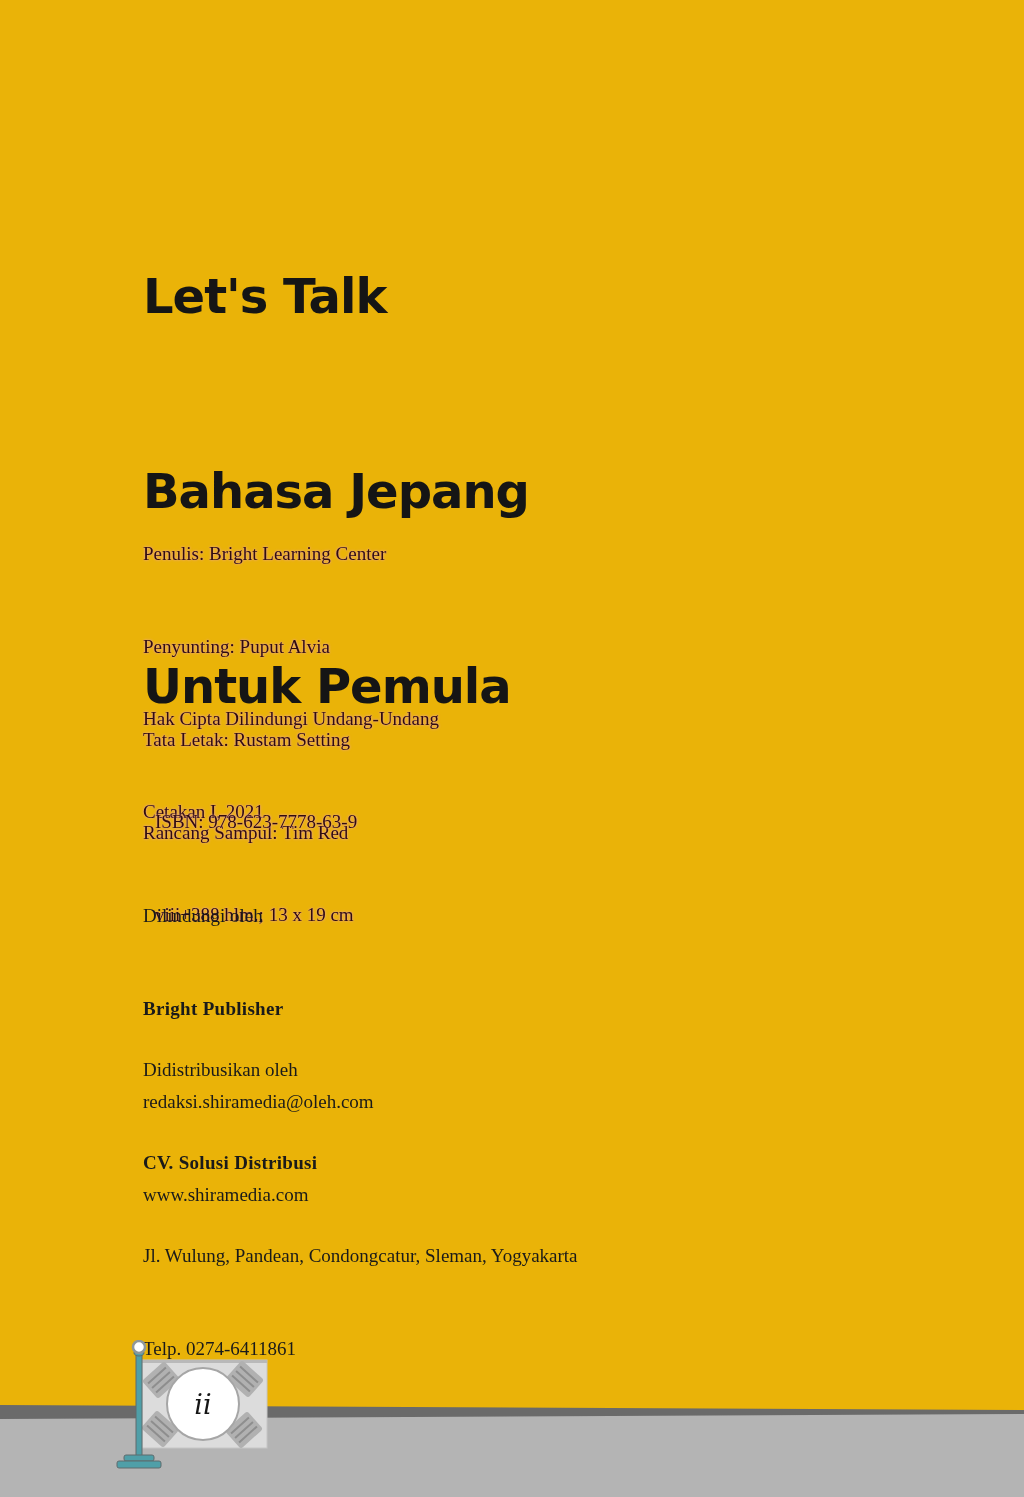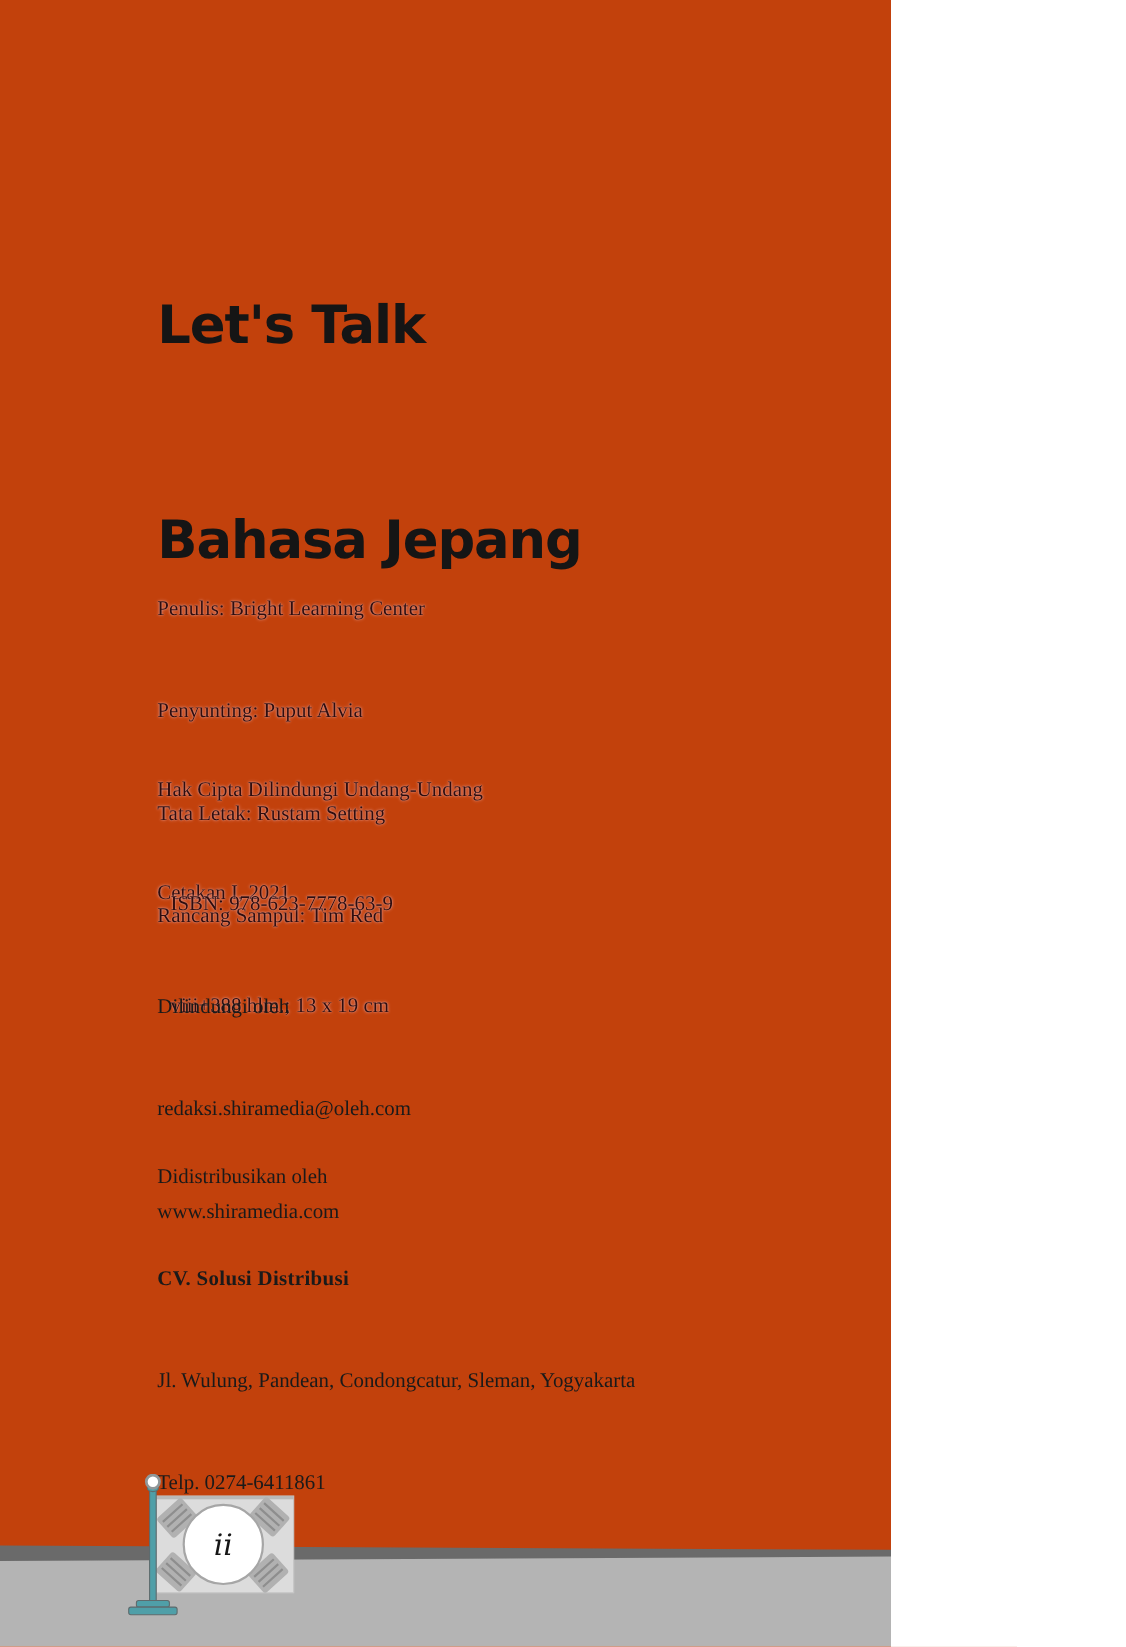--- a/index.html
+++ b/index.html
@@ -12,21 +12,21 @@
     --chair-stripe:#8e8e8e;
     --circle-stroke:#a6a6a6;
     --title-black:#151515;
     --body-black:#1a1a1a;
     --red-text:#300d0d;
     --red-halo:#eda49c;
   }
   *{margin:0;padding:0;box-sizing:border-box;}
   html,body{width:1024px;height:1497px;background:#ffffff;}
   .page{
-    position:relative;width:810px;height:1497px;background:#c2410c;overflow:hidden;
+    position:relative;width:1024px;height:1497px;background:#eab308;overflow:hidden;
     font-family:"Liberation Serif", serif;
   }
   .title{
     position:absolute;left:143px;top:134px;
     font-family:"DejaVu Sans", sans-serif;
     font-weight:700;font-size:48px;line-height:65px;
     letter-spacing:-1px;color:var(--title-black);
     white-space:pre;
   }
   .block{
@@ -61,20 +61,21 @@
   }
 </style>
 </head>
 <body>
 
 <div class="page">
 
   <div class="title">
     <div>Let's Talk</div>
     <div>Bahasa Jepang</div>
+    <div>Untuk Pemula</div>
   </div>
 
   <div class="block red-block credits-block">
     <div>Penulis: Bright Learning Center</div>
     <div>Penyunting: Puput Alvia</div>
     <div>Tata Letak: Rustam Setting</div>
     <div>Rancang Sampul: Tim Red</div>
   </div>
 
   <div class="block red-block copyright-block">
@@ -82,20 +83,21 @@
     <div>Cetakan I, 2021</div>
   </div>
 
   <div class="block red-block isbn-block">
     <div>ISBN: 978-623-7778-63-9</div>
     <div>viii+388 hlm.; 13 x 19 cm</div>
   </div>
 
   <div class="block publisher-block">
     <div>Dilindungi oleh</div>
+    <div class="bold-line">Bright Publisher</div>
     <div>redaksi.shiramedia@oleh.com</div>
     <div>www.shiramedia.com</div>
   </div>
 
   <div class="block distributor-block">
     <div>Didistribusikan oleh</div>
     <div class="bold-line">CV. Solusi Distribusi</div>
     <div>Jl. Wulung, Pandean, Condongcatur, Sleman, Yogyakarta</div>
     <div>Telp. 0274-6411861</div>
     <div>www.solusibuku.com</div>

